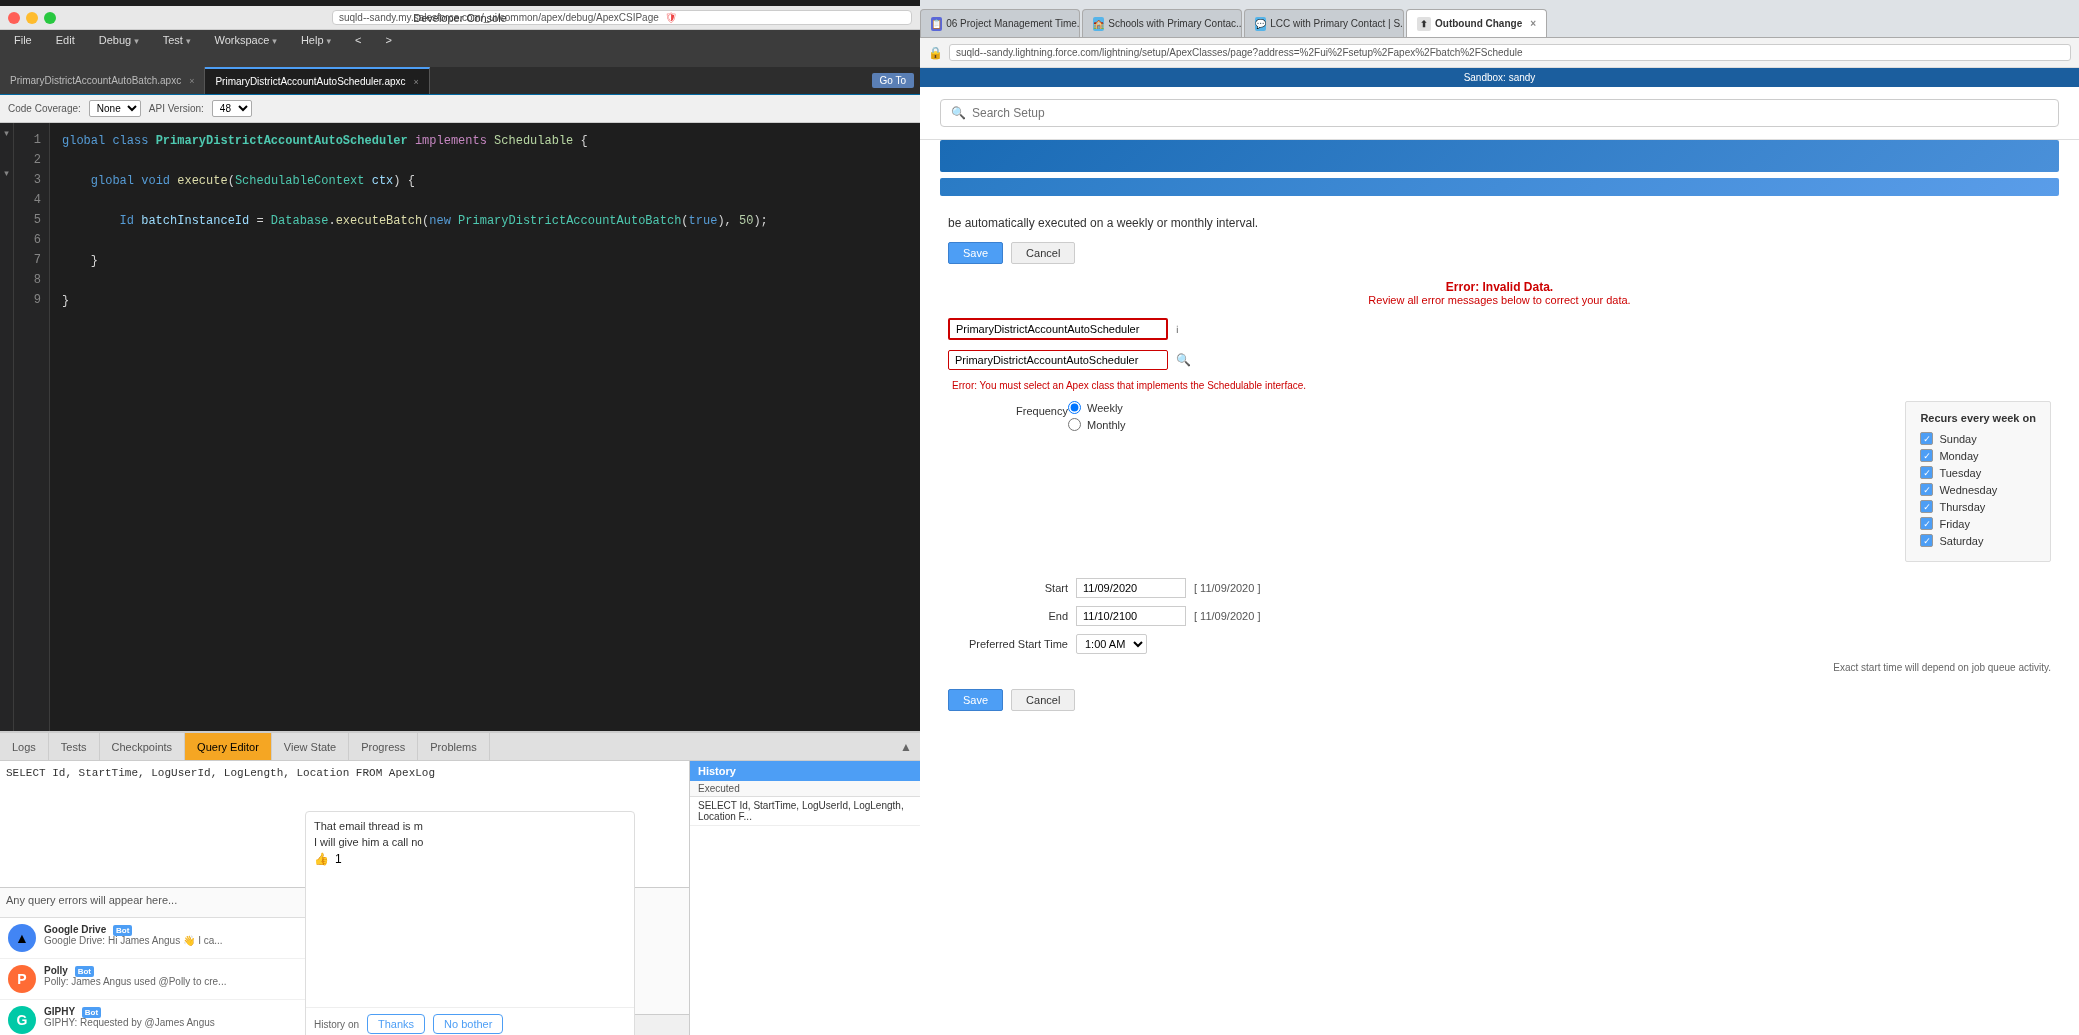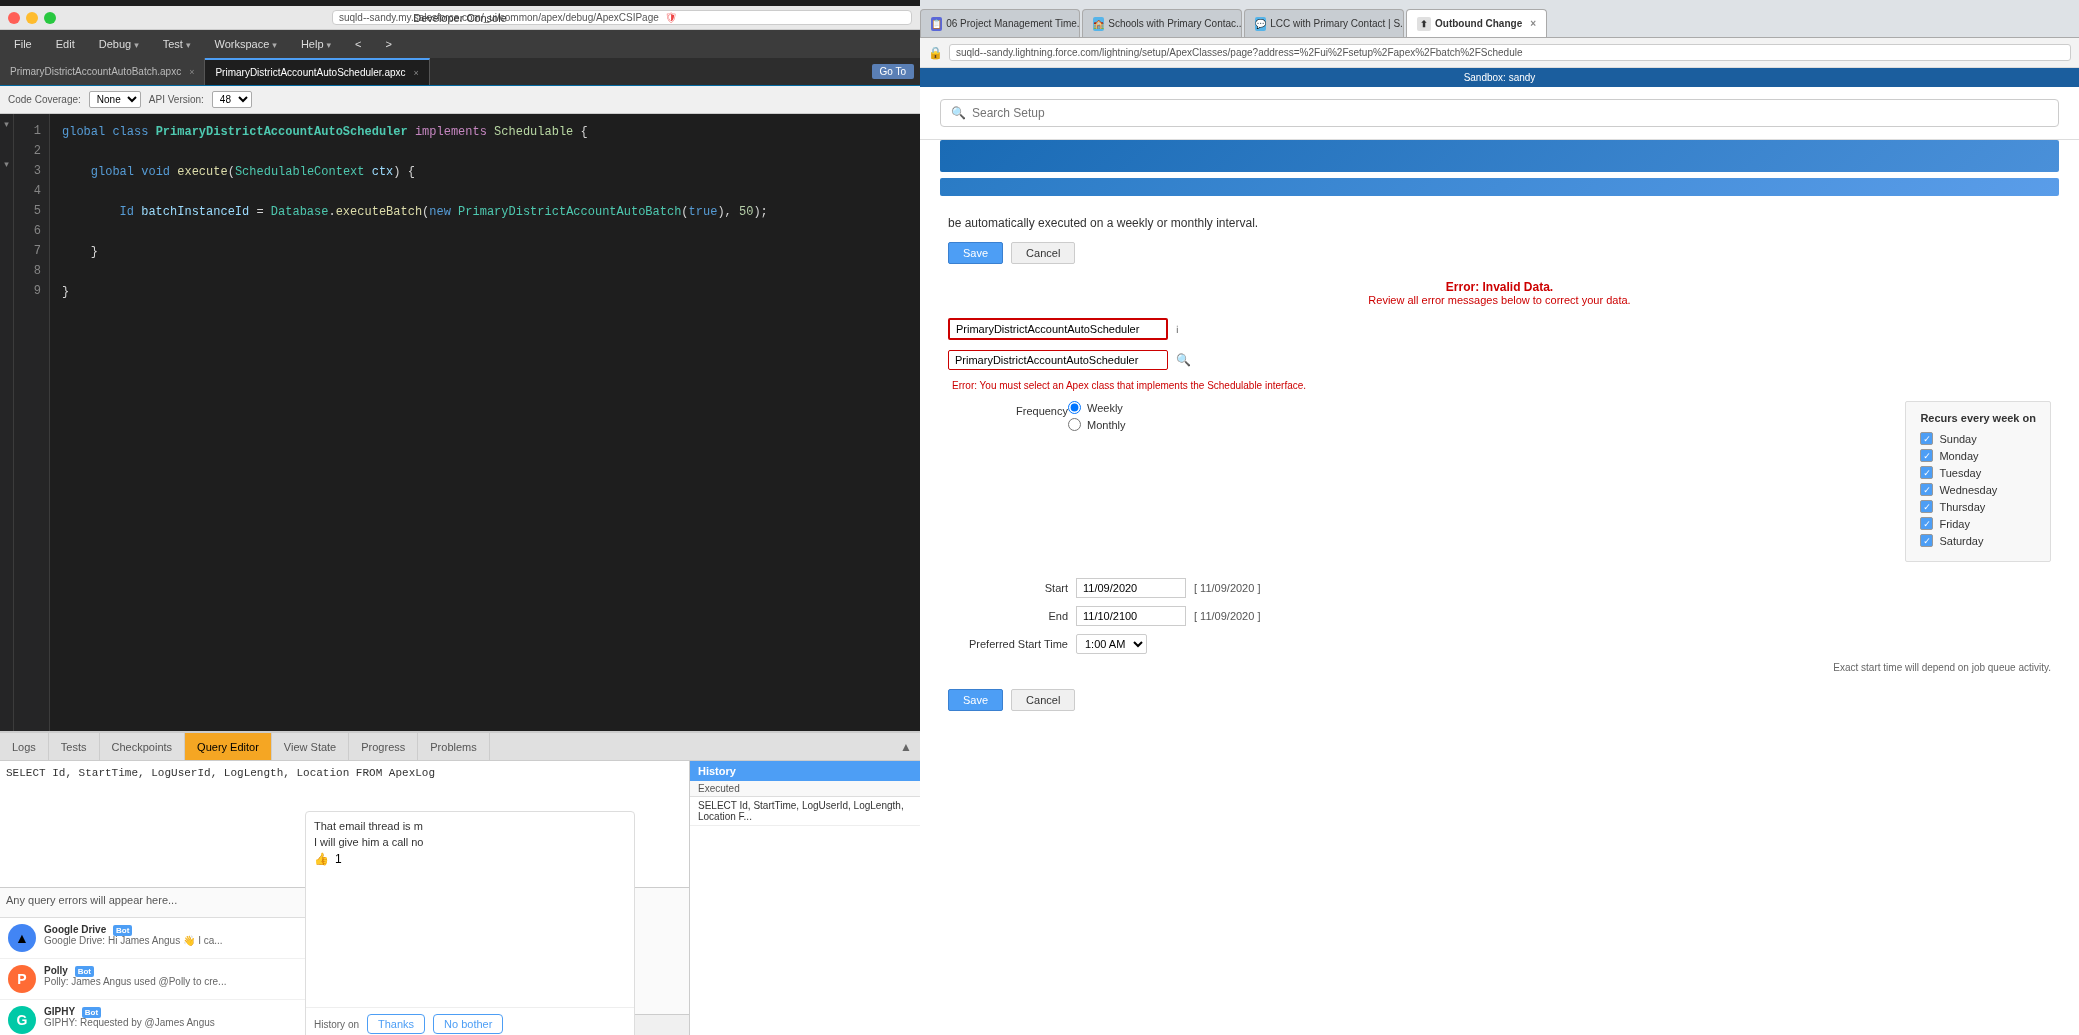--- a/index.html
+++ b/index.html
@@ -18,21 +18,21 @@
     .traffic-lights { display: flex; gap: 6px; }
     .tl { width: 12px; height: 12px; border-radius: 50%; }
     .tl.red { background: #ff5f57; }
     .tl.yellow { background: #febc2e; }
     .tl.green { background: #28c840; }
     .window-title { font-size: 11px; color: #333; position: absolute; left: 50%; transform: translateX(-50%); }
     .address-bar { background: white; border: 1px solid #ccc; border-radius: 4px; font-size: 10px; padding: 1px 6px; width: 580px; color: #555; display: flex; align-items: center; }
     .shield-icon { margin-left: 6px; color: #e44; }
 
     .menu-bar {
-      background: #3c3c3c; height: 28px; display: flex; align-items: center; padding: 2px 8px; gap: 12px;
+      background: #3c3c3c; height: 37px; display: flex; align-items: flex-start; padding: 2px 8px; gap: 12px;
     }
     .menu-item { color: #ddd; font-size: 11px; cursor: pointer; padding: 2px 6px; border-radius: 2px; }
     .menu-arrow { color: #aaa; font-size: 9px; }
 
     .tab-bar {
       background: #2d2d2d; display: flex; align-items: center; border-bottom: 1px solid #0369a1; height: 28px;
     }
     .editor-tab {
       background: #3c3c3c; color: #bbb; font-size: 10px; padding: 4px 10px; border-right: 1px solid #555;
       cursor: pointer; display: flex; align-items: center; gap: 4px; height: 100%;

